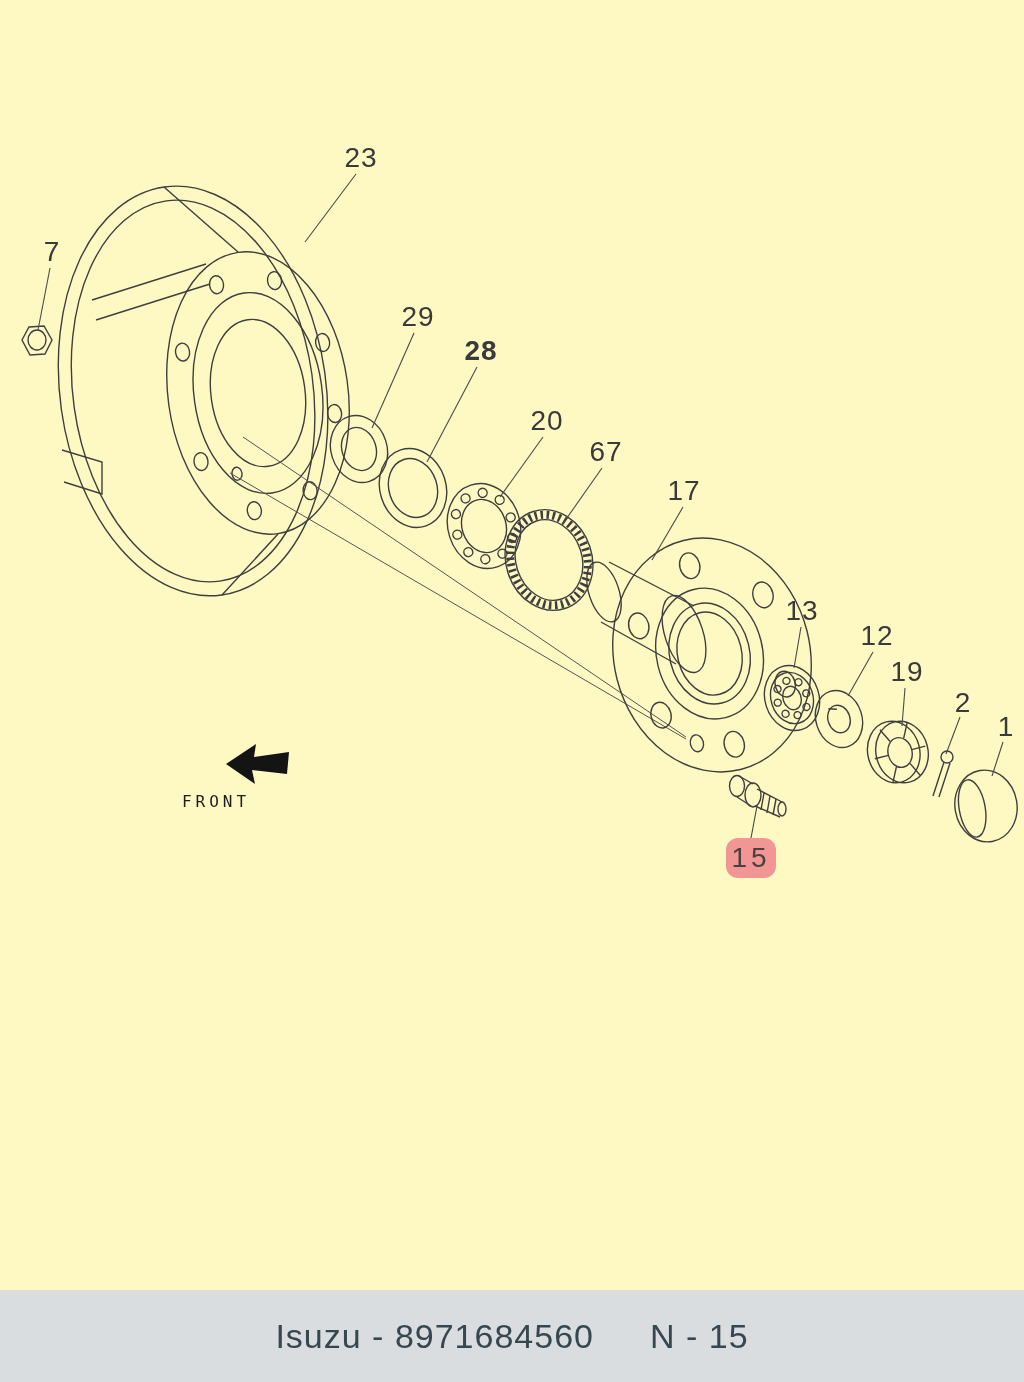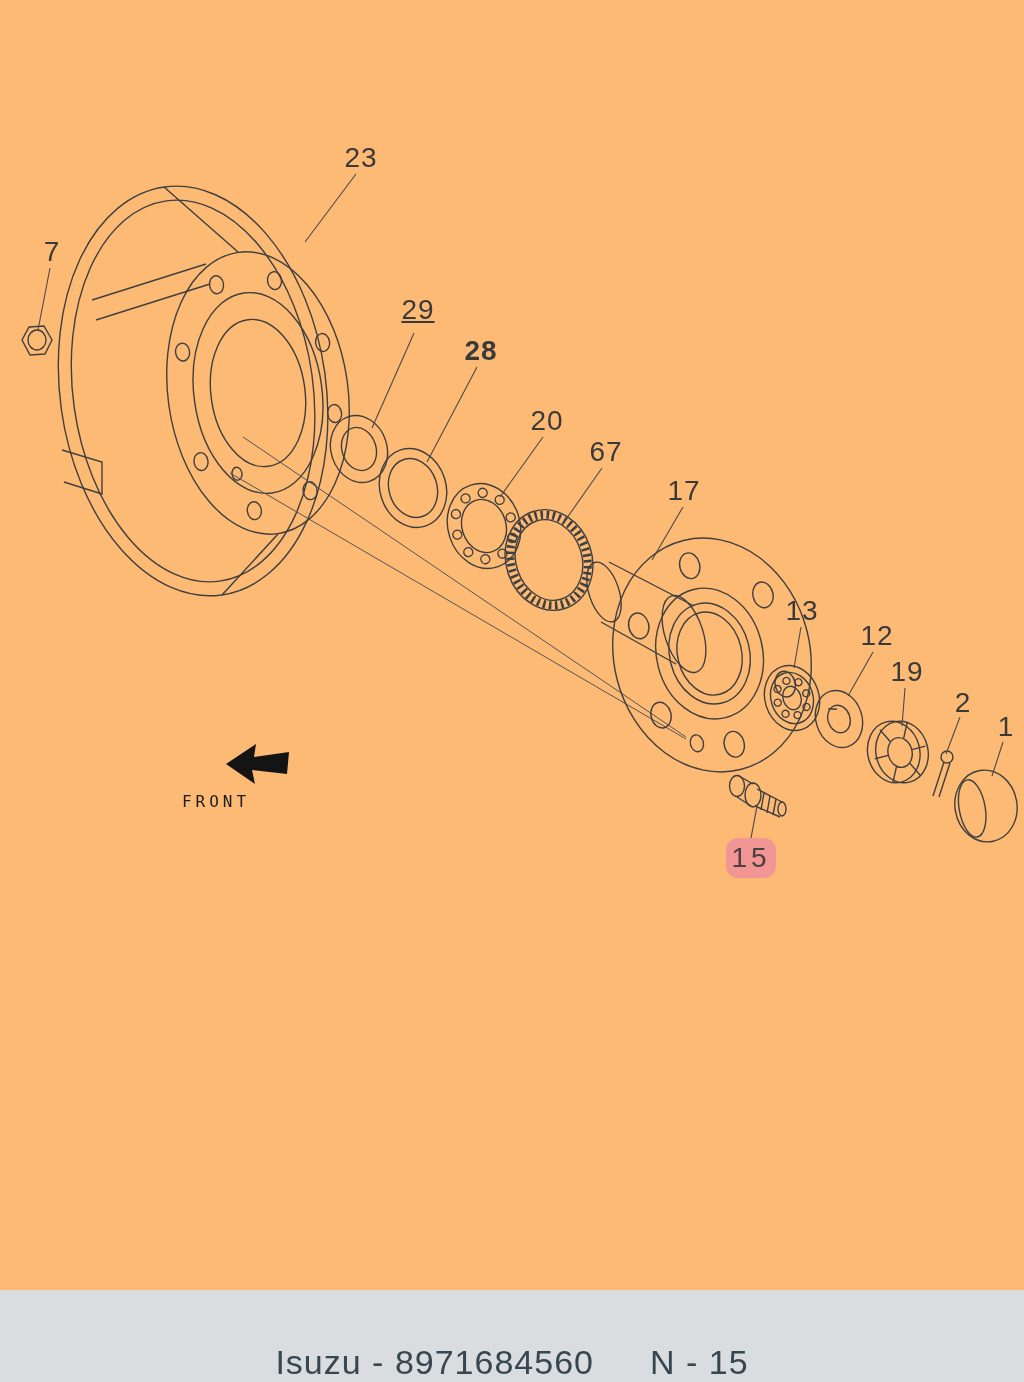--- a/index.html
+++ b/index.html
@@ -5,21 +5,21 @@
   html, body {
     margin: 0;
     padding: 0;
     background: #ffffff;
     font-family: "Liberation Sans", sans-serif;
   }
   .page {
     position: relative;
     width: 1024px;
     height: 1382px;
-    background: #fdba74;
+    background: #fef9c3;
     overflow: hidden;
   }
   .canvas {
     position: absolute;
     left: 0; top: 0;
     width: 1024px;
     height: 1290px;
   }
   .canvas svg {
     position: absolute;
@@ -50,42 +50,42 @@
     transform: translate(-50%, -50%);
     font-family: "DejaVu Sans Mono", monospace;
     font-size: 16px;
     letter-spacing: 4px;
     color: #1d1d1d;
     white-space: nowrap;
   }
   
   .lbl-23 { left: 361px; top: 158px; }
   .lbl-7  { left: 52px;  top: 252px; }
-  .lbl-29 { left: 418px; top: 310px; text-decoration: underline; }
+  .lbl-29 { left: 418px; top: 317px; }
   .lbl-28 { left: 481px; top: 351px; font-weight: bold; }
   .lbl-19 { left: 547px; top: 421px; }
   .lbl-67 { left: 606px; top: 452px; }
   .lbl-17 { left: 684px; top: 491px; }
   .lbl-13 { left: 802px; top: 611px; }
   .lbl-12 { left: 877px; top: 636px; }
   .lbl-10 { left: 907px; top: 672px; }
   .lbl-2  { left: 963px; top: 703px; }
   .lbl-1  { left: 1006px; top: 727px; }
   .lbl-15 { left: 751px; top: 858px; }
   .front-label { left: 216px; top: 801px; }
 
   .footer {
     position: absolute;
     left: 0;
     top: 1290px;
     width: 1024px;
     height: 92px;
     background: var(--footer-bg, #d9dde0);
     display: flex;
-    align-items: flex-end;
+    align-items: center;
     justify-content: center;
     column-gap: 56px;
     font-size: 34px;
     color: var(--footer-text, #37474f);
     letter-spacing: 1px;
   }
 </style>
 </head>
 <body>
 

